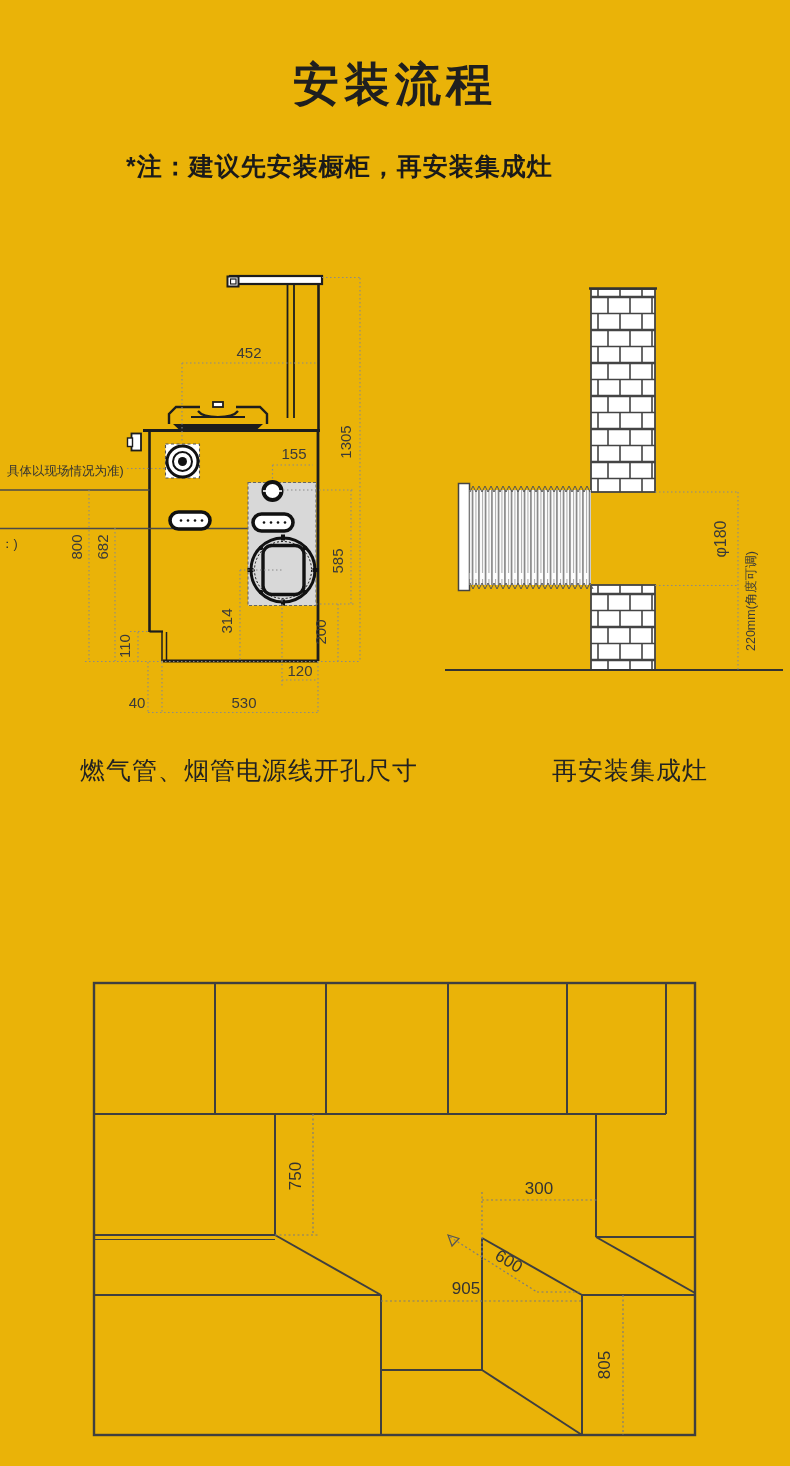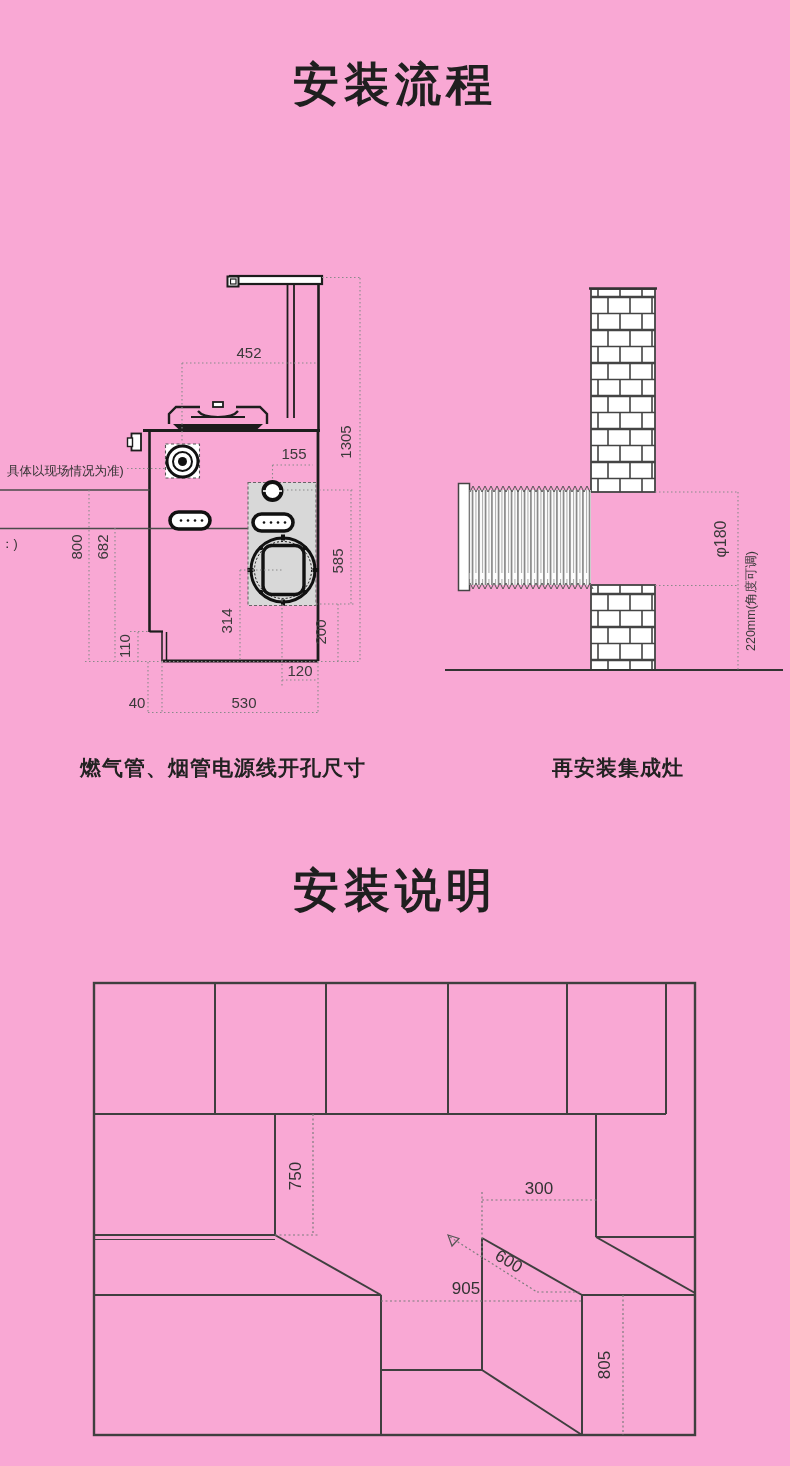--- a/index.html
+++ b/index.html
@@ -1,37 +1,38 @@
 <!DOCTYPE html>
 <html><head>
 <meta charset="utf-8">
 <style>
   html,body{margin:0;padding:0;background:#fff;}
-  #page{position:relative;width:790px;height:1466px;background:#f9a8d4;overflow:hidden;
+  #page{position:relative;width:790px;height:1466px;background:#eab308;overflow:hidden;
         font-family:"Liberation Sans","DejaVu Sans",sans-serif;}
   .title{position:absolute;left:0;width:790px;text-align:center;
          font-size:46px;font-weight:bold;color:#1f1f1f;letter-spacing:5px;}
   #title-flow{top:54px;}
   #title-install{top:860px;}
   .note{position:absolute;left:126px;top:150px;font-size:25px;font-weight:bold;color:#1a1a1a;letter-spacing:1px;}
-  .caption{position:absolute;font-size:21px;color:#222;font-weight:700;letter-spacing:1px;}
+  .caption{position:absolute;font-size:25px;color:#222;font-weight:400;letter-spacing:1px;}
   #caption-left{left:80px;top:754px;}
   #caption-right{left:552px;top:754px;}
   svg{position:absolute;overflow:visible;}
   svg text{font-family:"Liberation Sans","DejaVu Sans",sans-serif;fill:#3a3a3a;}
   .dim{font-size:15px;}
   .dim3{font-size:17px;fill:#333;}
   .sideNote{font-size:12.5px;fill:#333;}
 </style>
 </head>
 <body>
 
 <div id="page">
 
   <div class="title" id="title-flow">安装流程</div>
+  <div class="note">*注：建议先安装橱柜，再安装集成灶</div>
 
   <svg style="left:0;top:255px;" width="370" height="475" viewBox="0 255 370 475">
     <g fill="none" stroke="#1d1d1d">
       <rect x="230" y="276" width="92" height="8" stroke-width="2.2" fill="#fff"></rect>
       <rect x="227.5" y="276.5" width="11" height="10" stroke-width="2" fill="#fff"></rect>
       <rect x="230.5" y="279" width="5.5" height="5" stroke-width="1.2"></rect>
       <line x1="318.5" y1="284" x2="318.5" y2="430" stroke-width="2.6"></line>
       <line x1="287.5" y1="284" x2="287.5" y2="418" stroke-width="1.8"></line>
       <line x1="294" y1="284" x2="294" y2="418" stroke-width="1.8"></line>
     </g>
@@ -182,21 +183,20 @@
       <line x1="738" y1="492" x2="738" y2="670"></line>
     </g>
 
     <text class="dim" style="font-size:16px" x="726" y="539" text-anchor="middle" transform="rotate(-90 726 539)">φ180</text>
     <text class="dim" style="font-size:12.5px" x="755" y="601" text-anchor="middle" transform="rotate(-90 755 601)">220mm(角度可调)</text>
   </svg>
 
   <div class="caption" id="caption-left">燃气管、烟管电源线开孔尺寸</div>
   <div class="caption" id="caption-right">再安装集成灶</div>
 
-  <div class="title" id="title-install">安装说明</div>
 
   <svg style="left:85px;top:975px;" width="620" height="470" viewBox="85 975 620 470">
     <g fill="none" stroke="#3f3f3f" stroke-width="2">
       <rect x="94" y="983" width="601" height="452" stroke-width="2.4"></rect>
       <line x1="94" y1="1114" x2="666" y2="1114"></line>
       <line x1="215" y1="983" x2="215" y2="1114"></line>
       <line x1="326" y1="983" x2="326" y2="1114"></line>
       <line x1="448" y1="983" x2="448" y2="1114"></line>
       <line x1="567" y1="983" x2="567" y2="1114"></line>
       <line x1="666" y1="983" x2="666" y2="1114"></line>

